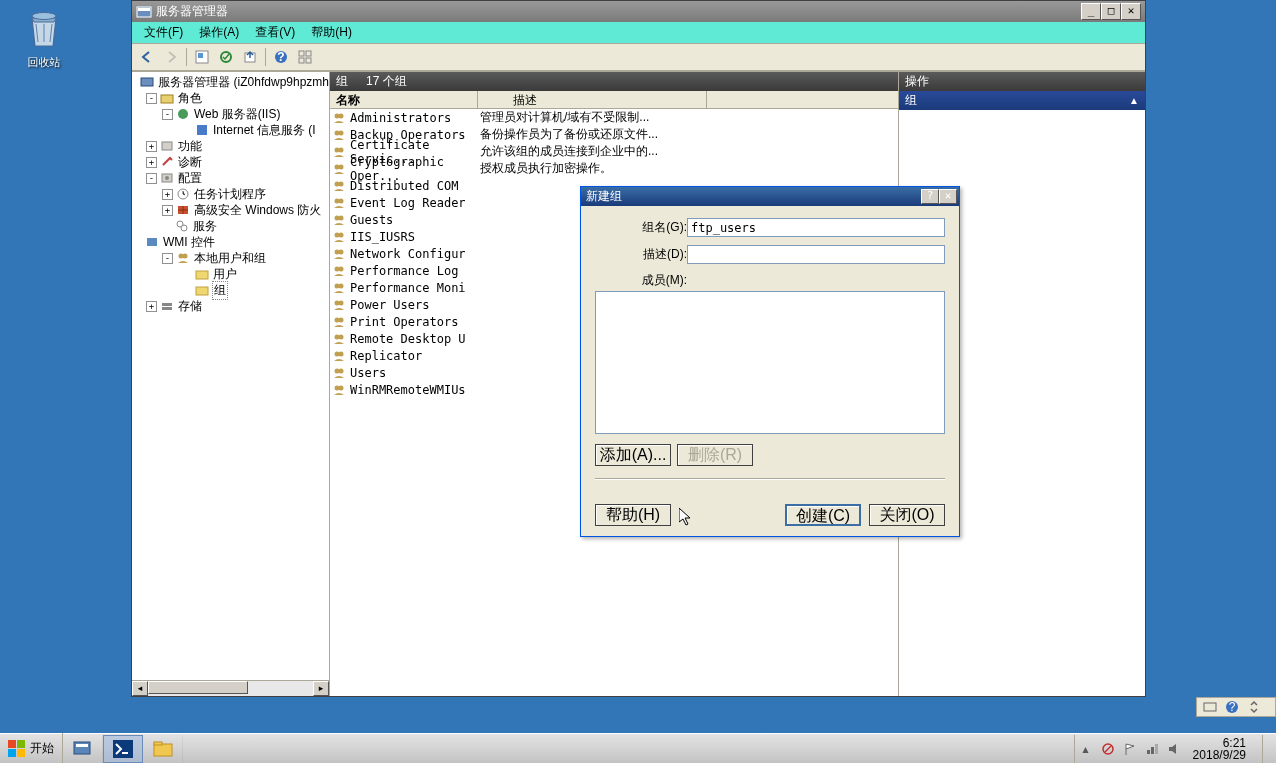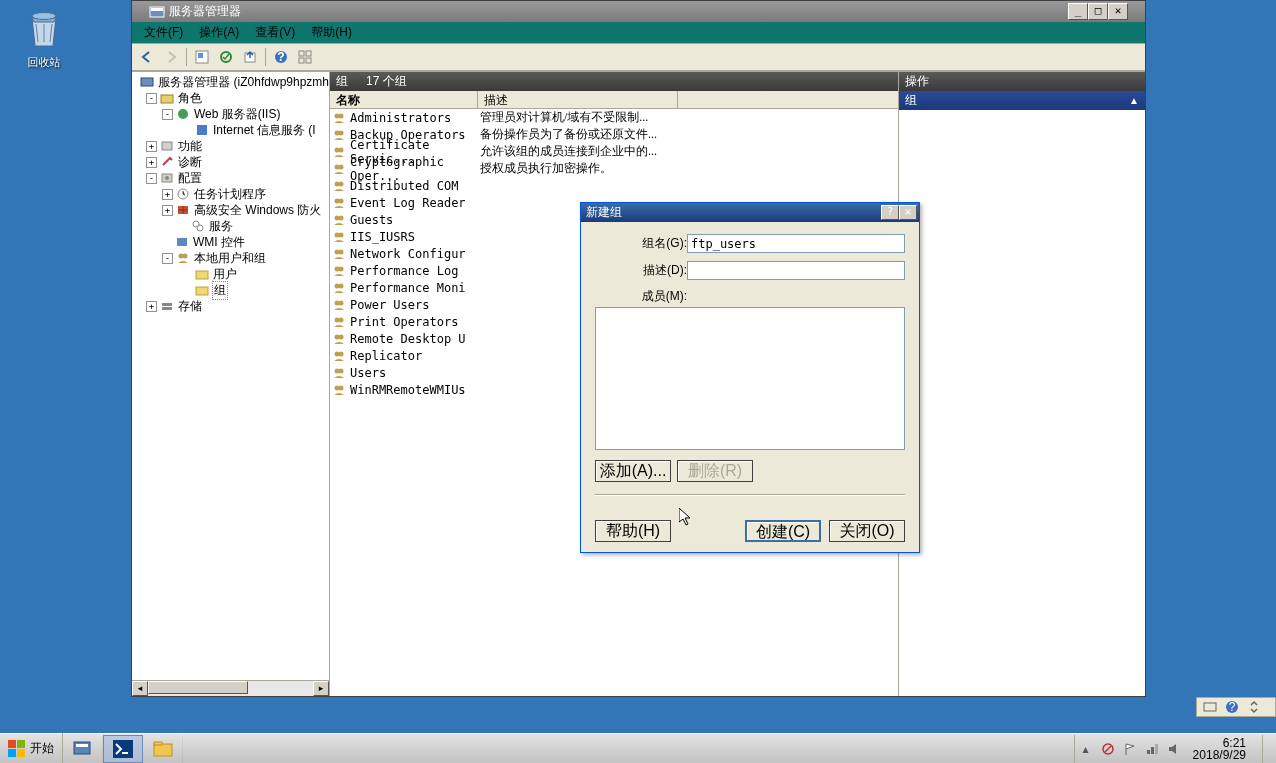--- a/index.html
+++ b/index.html
@@ -5,27 +5,27 @@
 * { box-sizing: border-box; margin: 0; padding: 0; font-family: "Microsoft YaHei", SimSun, Tahoma, sans-serif; font-size: 12px; }
 body { background: #3276b8; width: 1276px; height: 763px; overflow: hidden; position: relative; }
 
 
 .desktop-icon { position: absolute; top: 8px; left: 20px; width: 48px; text-align: center; color: #fff; cursor: pointer; }
 .desktop-icon .bin-svg { width: 36px; height: 42px; display: inline-block; }
 .desktop-icon .lbl { font-size: 11px; text-shadow: 1px 1px 2px #000; margin-top: 2px; }
 
 
 .window { position: absolute; top: 0; left: 131px; right: 130px; height: 697px; background: #d4d0c8; border: 1px solid #404040; display: flex; flex-direction: column; }
-.titlebar { background: linear-gradient(#999, #7a7a7a); height: 21px; display: flex; align-items: center; color: #fff; padding: 0 17px; }
+.titlebar { background: linear-gradient(#999, #7a7a7a); height: 21px; display: flex; align-items: center; color: #fff; padding: 0 4px; }
 .titlebar .ticon { width: 16px; height: 16px; margin-right: 4px; }
 .titlebar .ttext { flex: 1; font-size: 12px; }
 .titlebar .wbtns { display: flex; gap: 0; }
 .titlebar .wbtn { width: 20px; height: 17px; background: #d4d0c8; border: 1px solid #fff; border-right-color: #555; border-bottom-color:#555; color: #000; font-size: 11px; text-align: center; line-height: 14px; cursor: pointer; font-family: monospace; }
 
-.menubar { background: #0f766e; height: 22px; display: flex; align-items: center; border-bottom: 1px solid #aca899; padding: 0 4px; }
+.menubar { background: #5eead4; height: 22px; display: flex; align-items: center; border-bottom: 1px solid #aca899; padding: 0 4px; }
 .menubar span { padding: 2px 8px; cursor: pointer; }
 
 .toolbar { background: #ece9d8; height: 27px; display: flex; align-items: center; border-bottom: 1px solid #aca899; padding: 0 4px; gap: 2px; }
 .toolbar .tbtn { width: 22px; height: 22px; border: 1px solid transparent; display: flex; align-items:center; justify-content:center; cursor:pointer; }
 .toolbar .tbtn svg { display:block; }
 .toolbar .sep { width: 1px; height: 18px; background: #aca899; margin: 0 2px; }
 
 .client { flex: 1; display: flex; background: #fff; border-top: 1px solid #aca899; overflow: hidden; }
 
 .tree-pane { width: 198px; border-right: 1px solid #aca899; background: #fff; overflow: hidden; position: relative; }
@@ -37,37 +37,37 @@
 .tree-row .name { font-size: 12px; }
 .tree-hscroll { position: absolute; bottom: 0; left: 0; right: 0; height: 16px; background: #e8e8e8; border-top: 1px solid #aca899; display:flex; }
 .tree-hscroll .sbtn { width: 16px; height: 15px; background: #d4d0c8; border: 1px solid #fff; border-right-color:#555;border-bottom-color:#555; text-align:center; font-size:9px; line-height:13px; }
 .tree-hscroll .strack { flex:1; background:#e8e8e8; }
 
 .center-pane { flex: 1; display: flex; flex-direction: column; background: #fff; }
 .center-header { background: linear-gradient(#5a5a5a, #3a3a3a); color: #fff; height: 19px; display: flex; align-items: center; padding: 0 6px; font-size: 12px; gap: 18px; }
 .list-header { display: flex; height: 18px; background: #ece9d8; border-bottom: 1px solid #aca899; }
 .list-header .col { border-right: 1px solid #aca899; padding: 1px 6px; font-size: 12px; }
 .list-header .col.name-col { width: 148px; font-weight: bold; }
-.list-header .col.desc-col { flex: 1; }
+.list-header .col.desc-col { flex: 1; margin-left: 29px; }
 .list-header .spacer { flex:1; background:#ece9d8; }
 .list-body { flex: 1; overflow: hidden; }
 .list-row { display: flex; align-items: center; height: 17px; padding: 0 2px; cursor: pointer; }
 .list-row .licon { width: 16px; height: 14px; display:inline-flex; align-items:center; justify-content:center; margin-right: 2px; }
 .list-row .lname { font-family: SimSun, monospace; font-size: 12px; width: 130px; }
-.list-row .ldesc { font-family: Liberation Serif, serif; font-size: 12px; }
+.list-row .ldesc { font-family: Liberation Sans, sans-serif; font-size: 12px; }
 
 .actions-pane { width: 247px; background: #fff; border-left: 1px solid #aca899; display: flex; flex-direction: column; }
 .actions-header { background: linear-gradient(#5a5a5a, #3a3a3a); color: #fff; height: 19px; display: flex; align-items: center; padding: 0 6px; font-size: 12px; }
 .actions-groupheader { background: linear-gradient(#2a4a9a, #1a3a7a); color: #fff; height: 19px; display: flex; align-items: center; padding: 0 6px; justify-content: space-between; }
 .actions-groupheader .arrow { font-size: 10px; }
 .actions-item { padding: 4px 20px; display: flex; align-items: center; justify-content: space-between; cursor: pointer; }
 .actions-item .play { font-size: 10px; }
 
 
-.dialog { position: absolute; top: 202px; left: 580px; width: 340px; background: #ece9d8; border: 1px solid #0054e3; box-shadow: 2px 2px 4px rgba(0,0,0,.3); }
+.dialog { position: absolute; top: 186px; left: 580px; width: 380px; background: #ece9d8; border: 1px solid #0054e3; box-shadow: 2px 2px 4px rgba(0,0,0,.3); }
 .dialog .dtitle { background: linear-gradient(#3a6ea5, #1a3a7a); height: 19px; display: flex; align-items: center; color: #fff; padding: 0 2px; }
 .dialog .dtitle .dtext { flex: 1; font-size: 12px; padding-left: 3px; }
 .dialog .dtitle .dbtns { display:flex; }
 .dialog .dtitle .dbtn { width: 18px; height: 15px; background: #d4d0c8; border: 1px solid #fff; border-right-color:#555; border-bottom-color:#555; text-align:center; font-size: 11px; line-height:12px; margin-left:0px; cursor:pointer; font-family:monospace; }
 .dialog .dbody { padding: 12px 14px 10px 14px; }
 .dialog .frow { display: flex; align-items: center; margin-bottom: 8px; }
 .dialog .flabel { width: 92px; font-size: 12px; text-align: right; }
 .dialog .finput { flex: 1; height: 19px; border: 1px solid #7f9db9; background: #fff; padding: 0 3px; font-family: monospace; font-size: 12px; }
 .dialog .flist { width: 100%; height: 143px; border: 1px solid #7f9db9; background: #fff; margin-top: 2px; margin-bottom: 10px; }
 .dialog .btnrow { display: flex; gap: 6px; margin-bottom: 4px; }
@@ -259,31 +259,31 @@
             <span class="exp">+</span>
             <span class="ticon2">
               <svg width="16" height="14">
                 <rect x="2" y="3" width="10" height="8" fill="#c85030"></rect>
                 <line x1="2" y1="7" x2="12" y2="7" stroke="#8a3010"></line>
                 <line x1="7" y1="3" x2="7" y2="11" stroke="#8a3010"></line>
               </svg>
             </span>
             <span class="name">高级安全 Windows 防火</span>
           </div>
-        <div class="tree-row" style="padding-left:46px">
+        <div class="tree-row" style="padding-left:30px">
             <span class="noexp"></span>
             <span class="ticon2">
               <svg width="16" height="14">
                 <circle cx="5" cy="5" r="3" fill="none" stroke="#888"></circle>
                 <circle cx="9" cy="9" r="3" fill="none" stroke="#888"></circle>
               </svg>
             </span>
             <span class="name">服务</span>
           </div>
-        <div class="tree-row" style="padding-left:30px">
+        <div class="tree-row" style="">
             <span class="noexp"></span>
             <span class="ticon2">
               <svg width="16" height="14">
                 <rect x="2" y="3" width="10" height="8" fill="#5a8ac0"></rect>
               </svg>
             </span>
             <span class="name">WMI 控件</span>
           </div>
         <div class="tree-row" style="padding-left:30px">
             <span class="exp">-</span>

